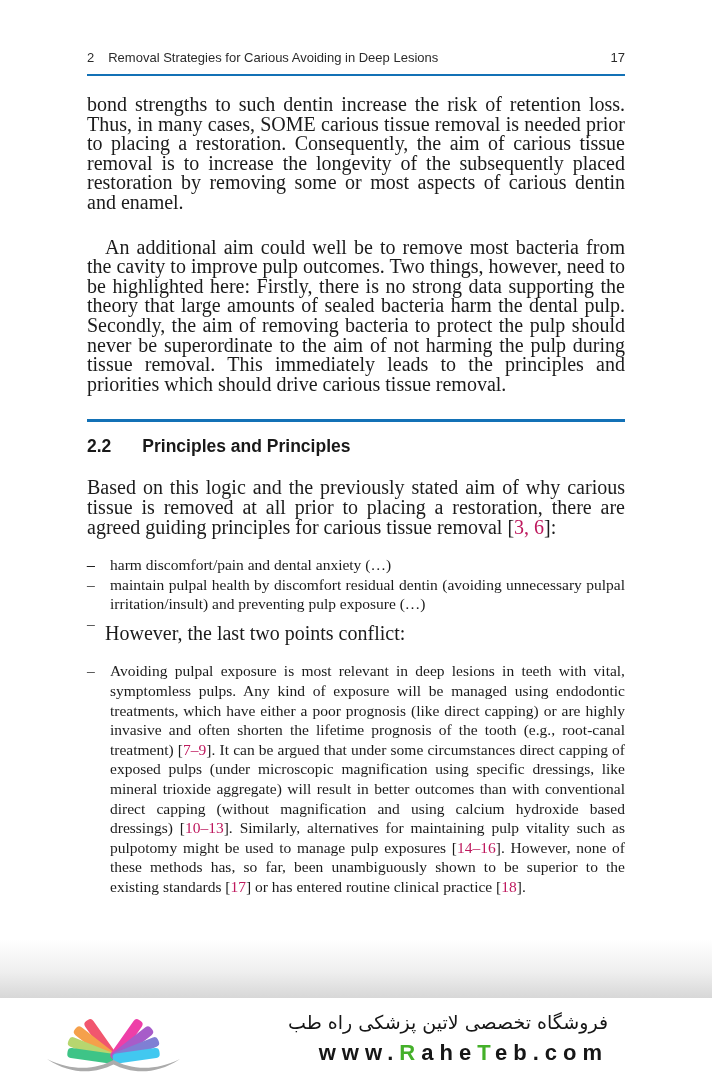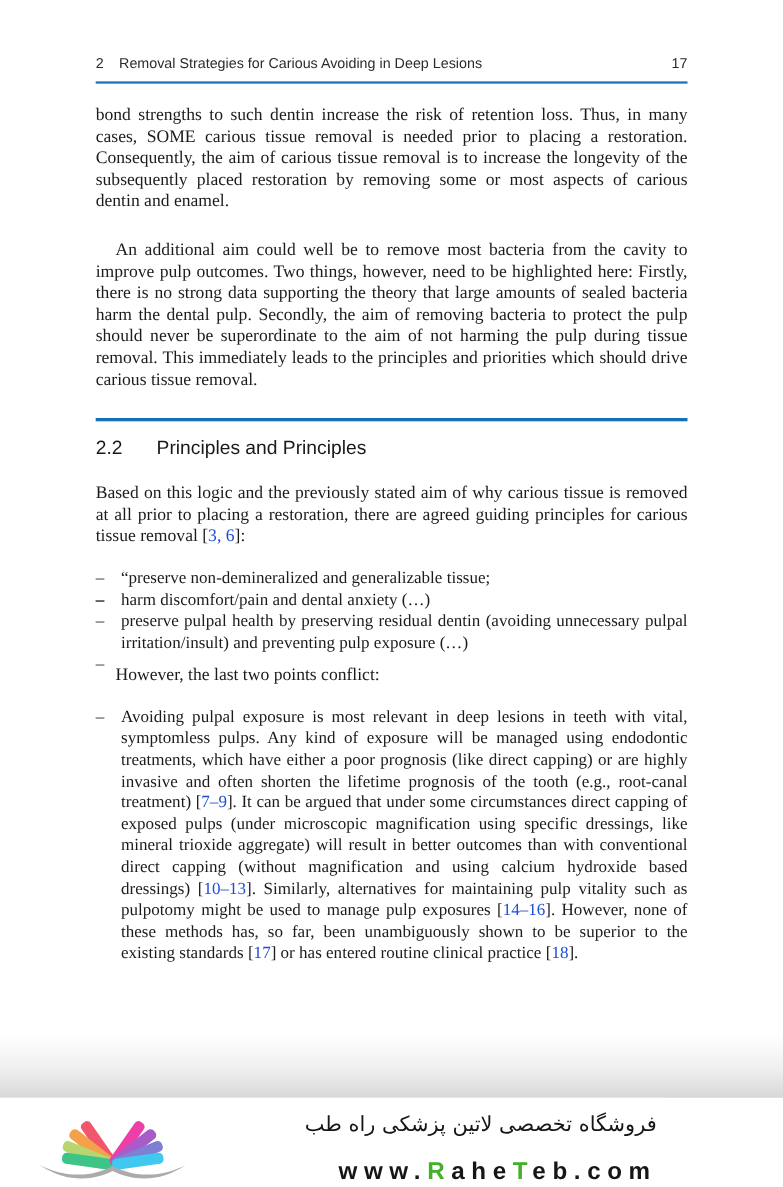--- a/index.html
+++ b/index.html
@@ -17,34 +17,34 @@
     display:flex; justify-content:space-between; align-items:flex-end;
     font-family:"Liberation Sans","DejaVu Sans",sans-serif;
     font-size:13px; color:#2b2b2b;
     border-bottom:2px solid #1371b6;
   }
   .rh-left{ display:flex; }
   .rh-chapnum{ margin-right:14px; }
 
   
   .para{
-    font-size:16px; line-height:19.6px; text-align:justify;
+    font-size:20px; line-height:19.6px; text-align:justify;
     text-justify:inter-word; color:#1b1b1b;
   }
   .para.first{ margin-top:19px; }
   .para.indent{ text-indent:18px;margin-top:25px; }
   .para.spaced{ margin-top:10px; }
 
-  .cite{ color:#1d4ed8; }
+  .cite{ color:#be185d; }
 
   
   .section-heading{
     margin-top:25px; border-top:3px solid #1371b6; padding-top:13px;
     font-family:"Liberation Sans","DejaVu Sans",sans-serif;
-    font-weight:normal; font-size:17.5px; color:#191919;
+    font-weight:bold; font-size:17.5px; color:#191919;
     display:flex; line-height:22px;
   }
   .sec-num{ margin-right:31px; }
 
   .after-heading{ margin-top:21px; }
 
   
   .dash-list{ margin-top:18px; }
   .dash-item{
     position:relative; padding-left:23px;
@@ -53,33 +53,33 @@
   .dash{ position:absolute; left:0; top:0; }
 
   
   .scan-shadow{
     position:absolute; left:0; top:940px; width:712px; height:58px;
     background:linear-gradient(to bottom,#ffffff 0%,#efefef 55%,#d7d7d7 100%);
   }
 
   
   .footer{
-    position:absolute; left:0; top:998px; width:604px; height:81px;
+    position:absolute; left:11px; top:998px; width:604px; height:81px;
     background:#ffffff;
   }
   .logo{ position:absolute; left:30px; top:3px; }
   .footer-text{
     position:absolute; right:7px; top:10px; text-align:right;
     font-family:"DejaVu Sans",sans-serif; color:#161616;
   }
   .store-name{ direction:rtl; font-size:19px; line-height:28px; }
   .website{
     font-family:"Liberation Sans","DejaVu Sans",sans-serif;
     font-size:22px; font-weight:bold; letter-spacing:6px; line-height:30px;
-    margin-top:14px; white-space:nowrap;
+    margin-top:2px; white-space:nowrap;
   }
   .brand-letter{ color:#44b029; }
 </style>
 </head>
 <body>
 
 <div class="sheet">
 
   <div class="page-content">
 
@@ -95,24 +95,24 @@
     <p class="para indent"><span>An additional aim could well be to remove most bacteria from the cavity to improve pulp outcomes. Two things, however, need to be highlighted here: Firstly, there is no strong data supporting the theory that large amounts of sealed bacteria harm the dental pulp. Secondly, the aim of removing bacteria to protect the pulp should never be superordinate to the aim of not harming the pulp during tissue removal. This immediately leads to the principles and priorities which should drive carious tissue removal.</span></p>
 
     <div class="section-heading">
       <span class="sec-num">2.2</span>
       <span>Principles and Principles</span>
     </div>
 
     <p class="para after-heading"><span>Based on this logic and the previously stated aim of why carious tissue is removed at all prior to placing a restoration, there are agreed guiding principles for carious tissue removal [</span><span class="cite">3, 6</span><span>]:</span></p>
 
     <div class="dash-list">
-        <div class="dash-item"><span class="dash">–</span><span><span>“preserve non-demineralized and generalizable tissue;</span></span></div>
+        <div class="dash-item"><span class="dash">–</span></div>
         <div class="dash-item"><span class="dash">–</span></div>
         <div class="dash-item"><span class="dash">–</span><span><span>harm discomfort/pain and dental anxiety (…)</span></span></div>
-        <div class="dash-item"><span class="dash">–</span><span><span>preserve pulpal health by preserving residual dentin (avoiding unnecessary pulpal irritation/insult) and preventing pulp exposure (…)</span></span></div>
+        <div class="dash-item"><span class="dash">–</span><span><span>maintain pulpal health by discomfort residual dentin (avoiding unnecessary pulpal irritation/insult) and preventing pulp exposure (…)</span></span></div>
         <div class="dash-item"><span class="dash">–</span></div>
       </div>
 
     <p class="para indent spaced"><span>However, the last two points conflict:</span></p>
 
     <div class="dash-list">
         <div class="dash-item"><span class="dash">–</span><span><span>Avoiding pulpal exposure is most relevant in deep lesions in teeth with vital, symptomless pulps. Any kind of exposure will be managed using endodontic treatments, which have either a poor prognosis (like direct capping) or are highly invasive and often shorten the lifetime prognosis of the tooth (e.g., root-canal treatment) [</span><span class="cite">7–9</span><span>]. It can be argued that under some circumstances direct capping of exposed pulps (under microscopic magnification using specific dressings, like mineral trioxide aggregate) will result in better outcomes than with conventional direct capping (without magnification and using calcium hydroxide based dressings) [</span><span class="cite">10–13</span><span>]. Similarly, alternatives for maintaining pulp vitality such as pulpotomy might be used to manage pulp exposures [</span><span class="cite">14–16</span><span>]. However, none of these methods has, so far, been unambiguously shown to be superior to the existing standards [</span><span class="cite">17</span><span>] or has entered routine clinical practice [</span><span class="cite">18</span><span>].</span></span></div>
       </div>
 
   </div>

